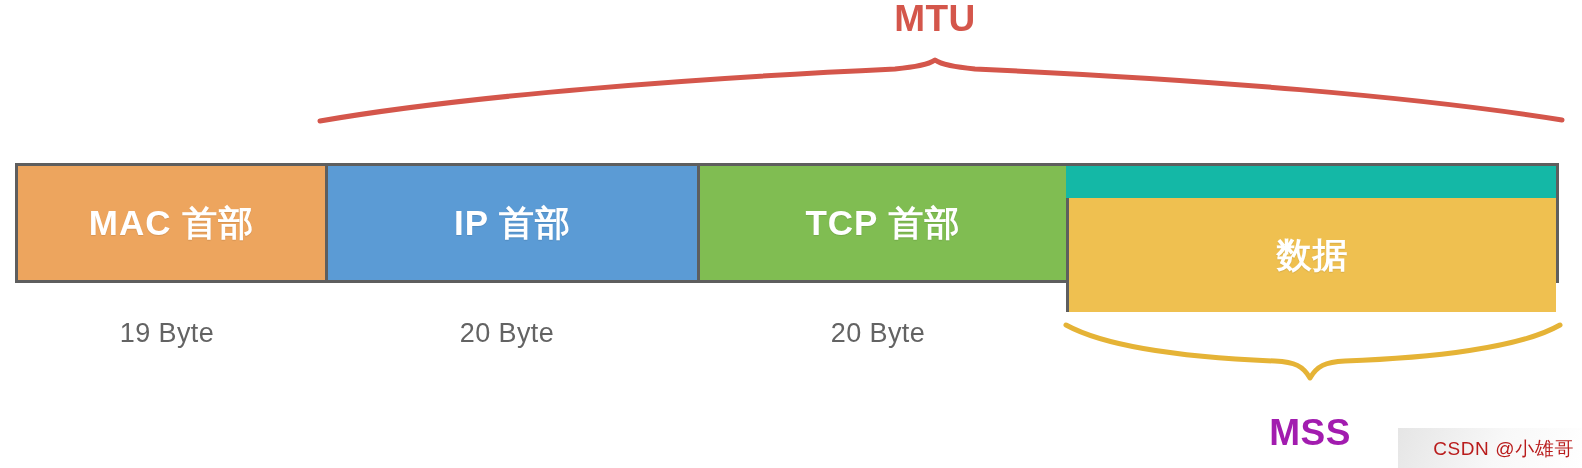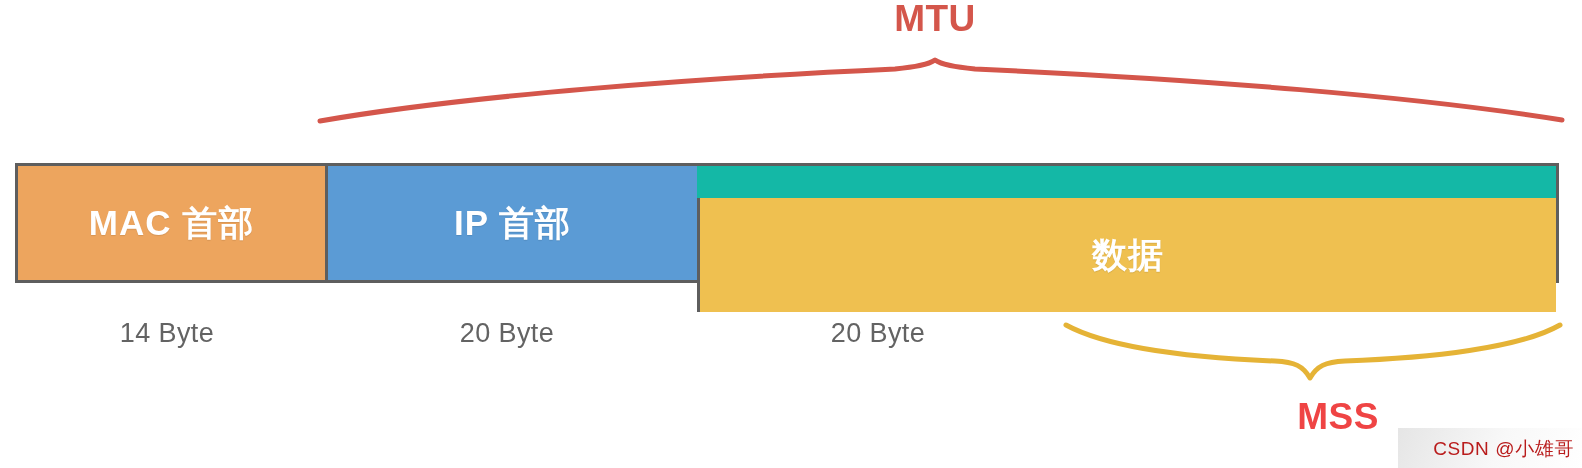--- a/index.html
+++ b/index.html
@@ -37,23 +37,22 @@
     white-space: nowrap;
     transform: translateX(-50%);
   }
   #mtu-label {
     left: 935px;
     top: -2px;
     color: #D4564B;
   }
   #mss-label {
     left: 1310px;
-    top: 396px;
-    color: #ef4444;
-    margin-left: 28px;
+    top: 412px;
+    color: #a21caf;
   }
 
   
   #packet-bar {
     position: absolute;
     left: 15px;
     top: 163px;
     width: 1544px;
     height: 120px;
     box-sizing: border-box;
@@ -140,28 +139,31 @@
   <div id="packet-bar">
 
     <div class="segment" id="seg-mac">
       <span>MAC 首部</span>
     </div>
 
     <div class="segment" id="seg-ip">
       <span>IP 首部</span>
     </div>
 
+    <div class="segment" id="seg-tcp">
+      <span>TCP 首部</span>
+    </div>
 
     <div class="segment" id="seg-data">
       <span>数据</span>
     </div>
 
   </div>
 
-  <div class="byte-label" id="byte-mac">14 Byte</div>
+  <div class="byte-label" id="byte-mac">19 Byte</div>
 
   <div class="byte-label" id="byte-ip">20 Byte</div>
 
   <div class="byte-label" id="byte-tcp">20 Byte</div>
 
   <div class="brace-label" id="mss-label">MSS</div>
 
   <div id="watermark-plate"></div>
   <div id="watermark">CSDN @小雄哥</div>
 

